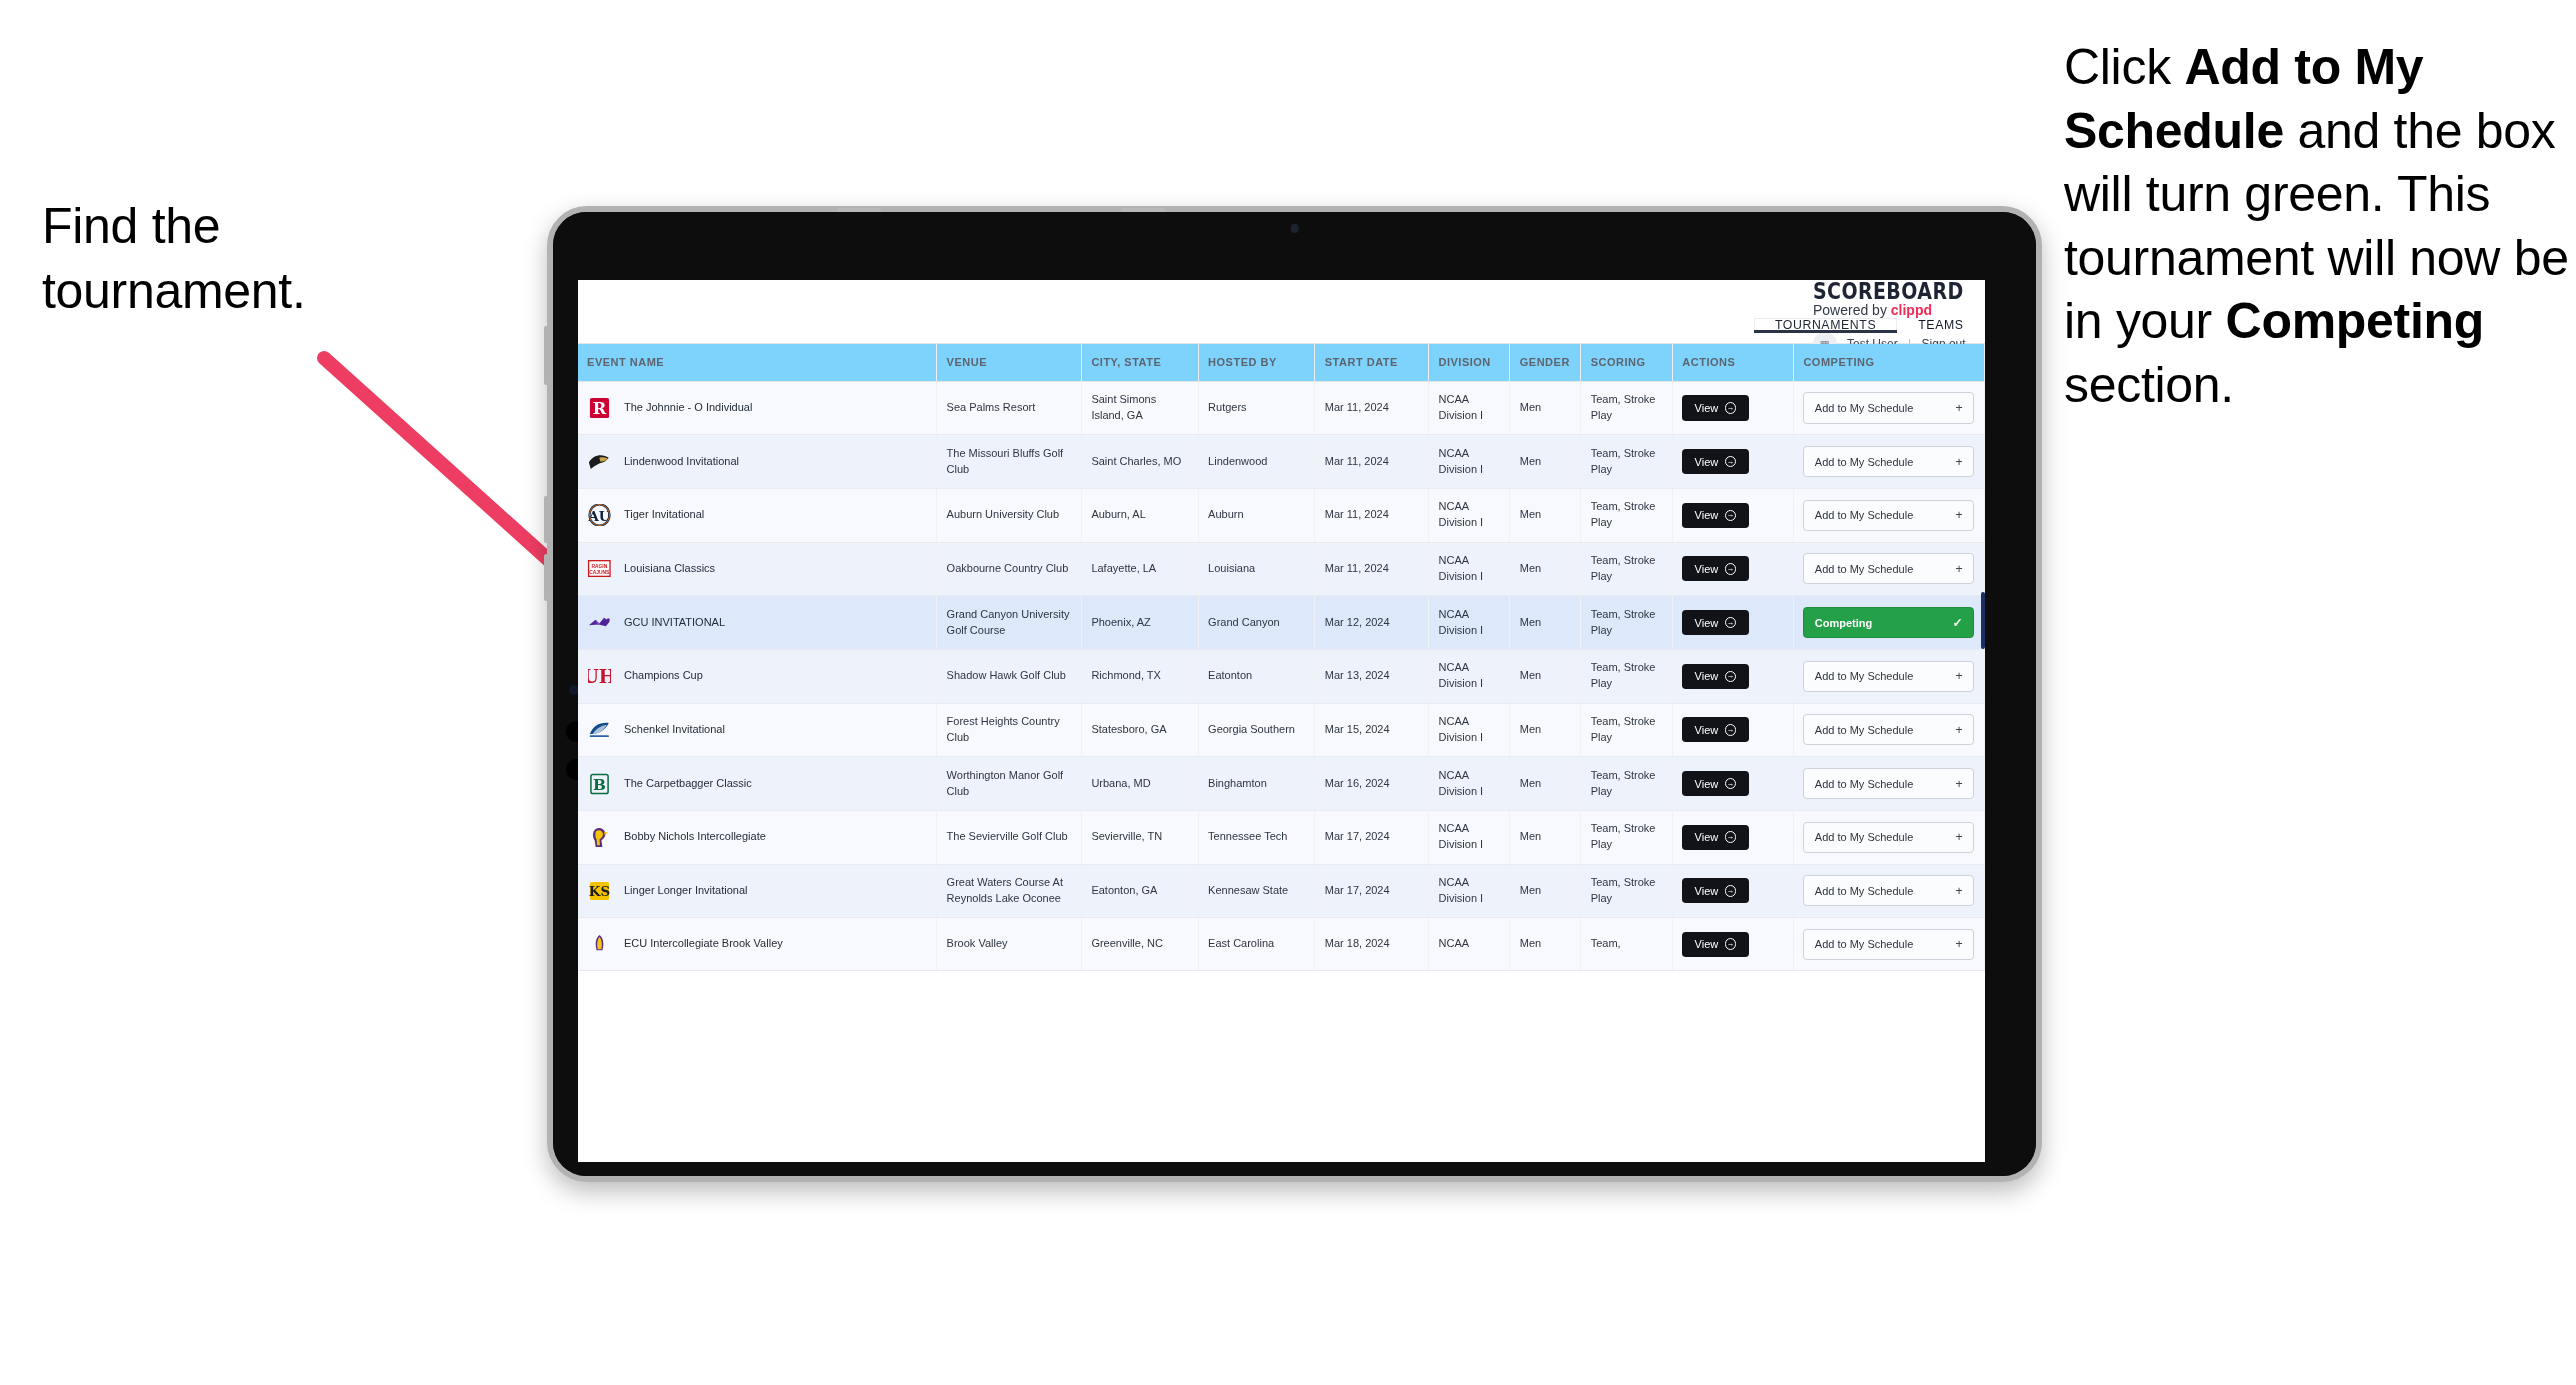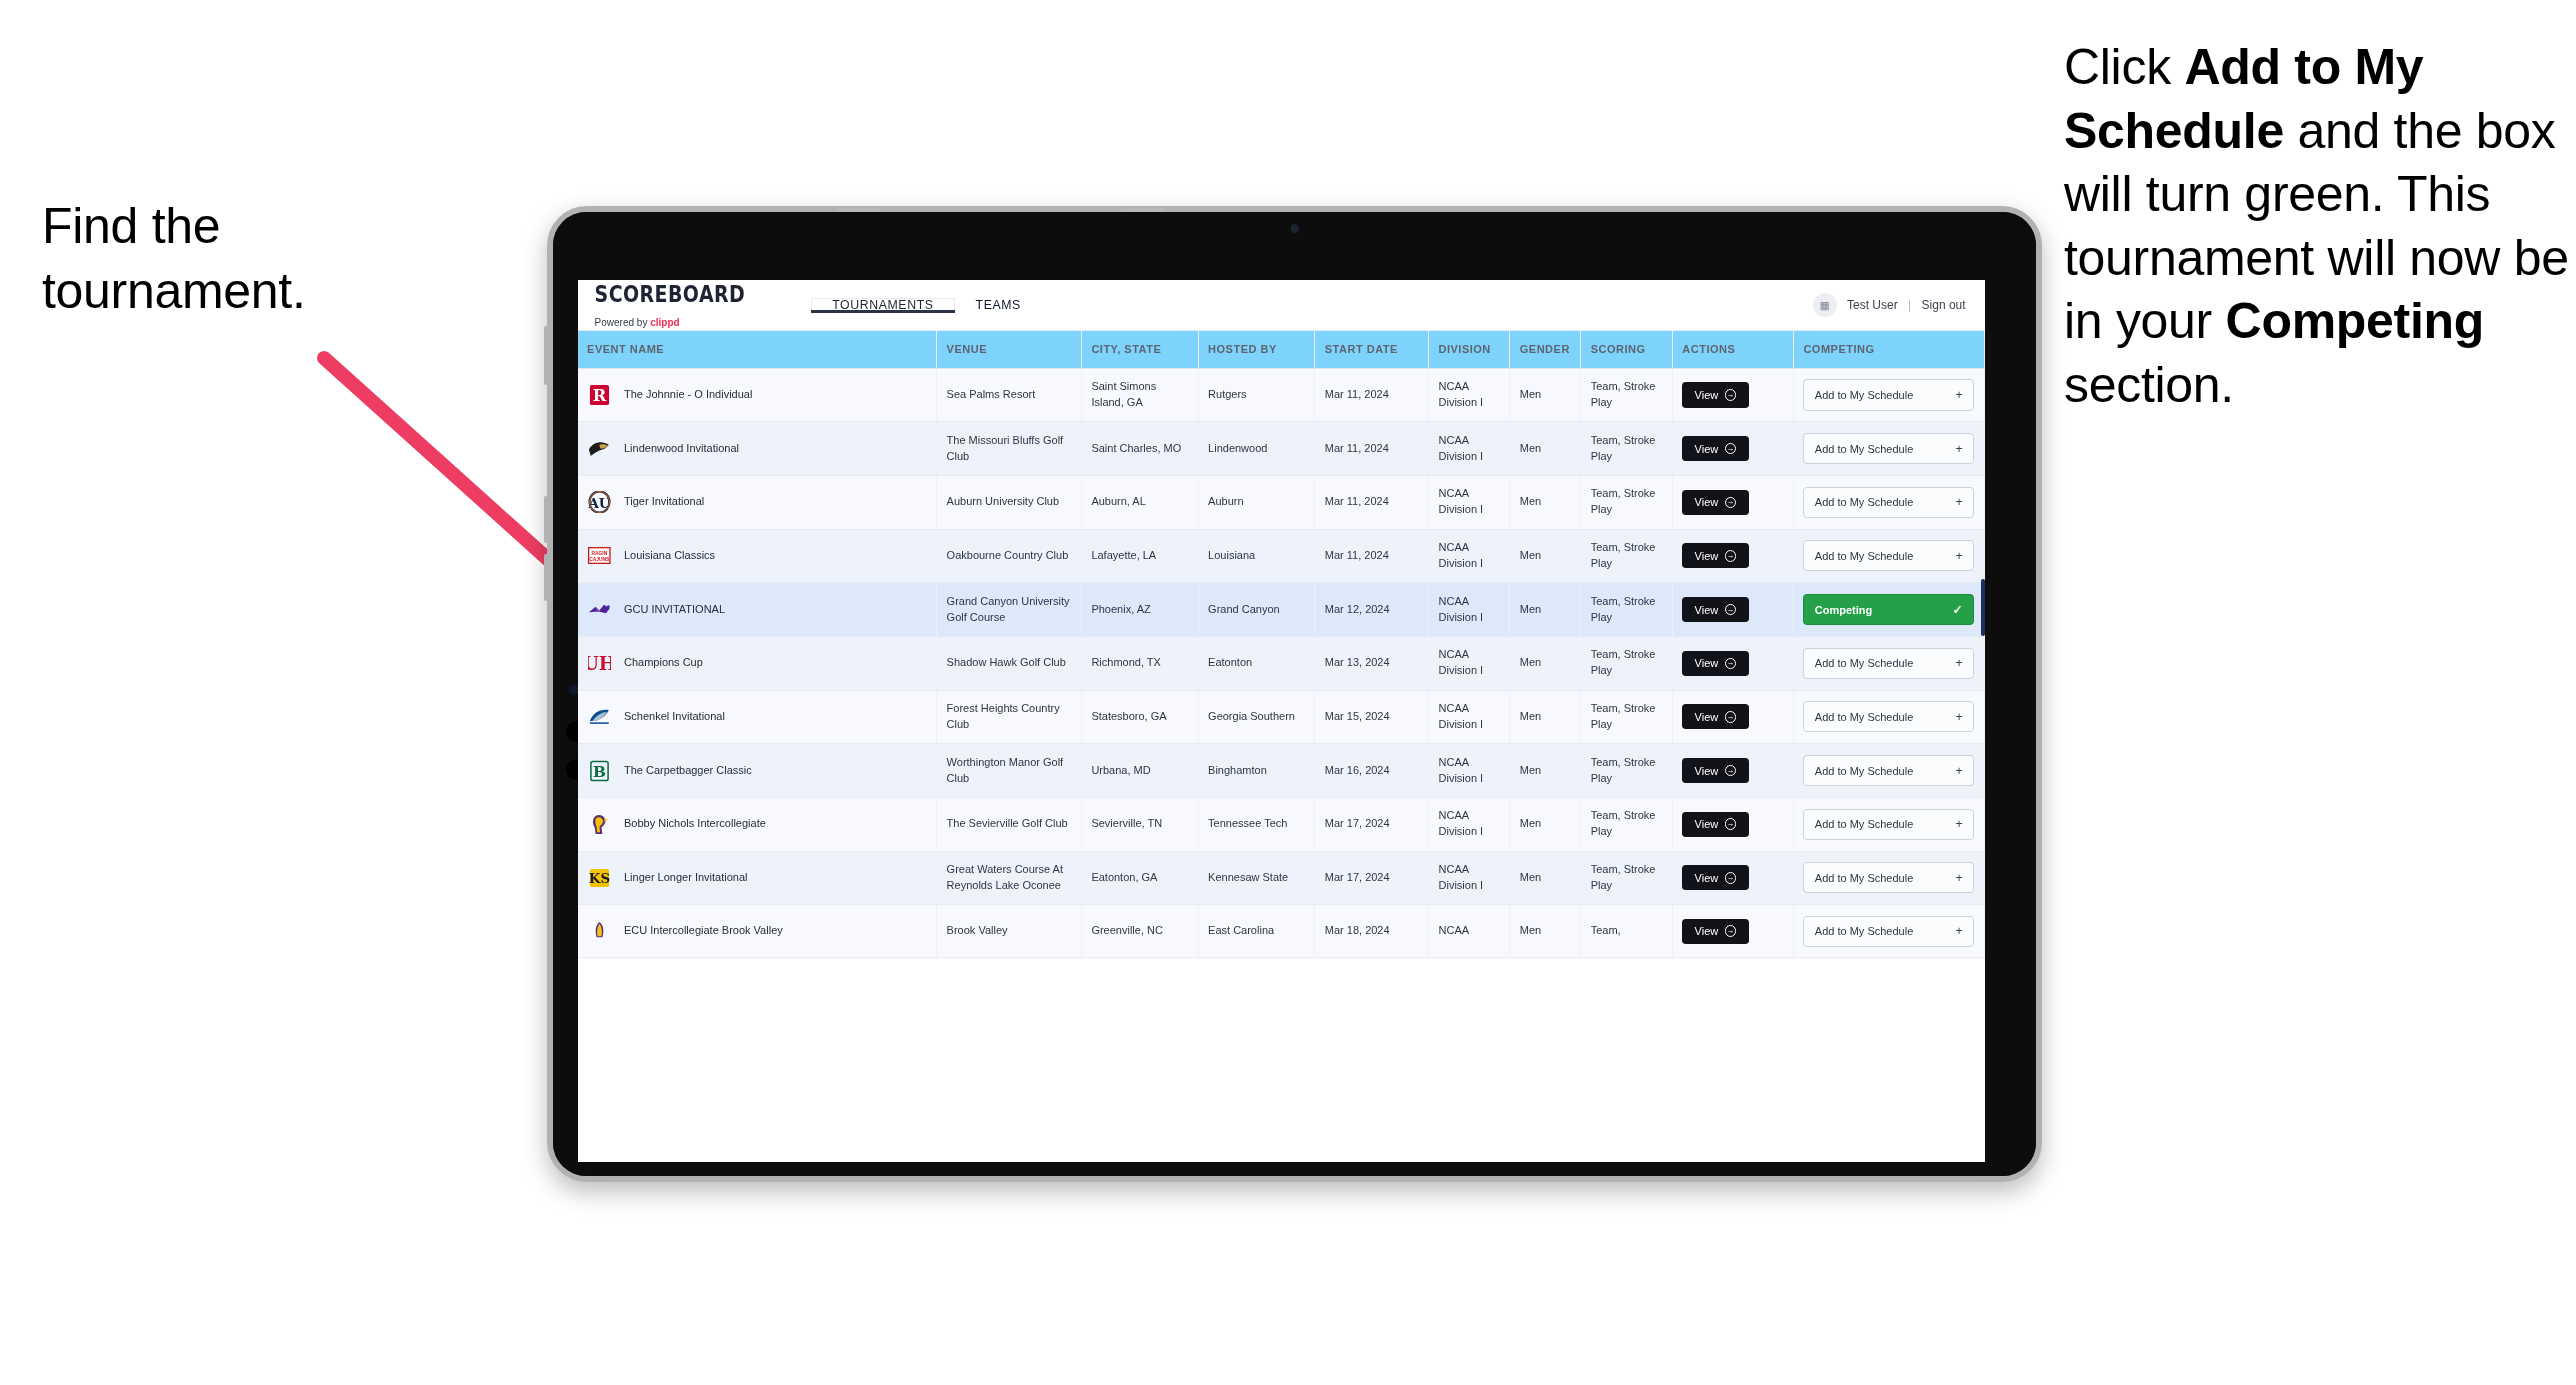--- a/index.html
+++ b/index.html
@@ -94,44 +94,45 @@
     position: absolute;
     left: 24.6px; top: 68px;
     width: 1407px; height: 882px;
     background: #ffffff;
     overflow: hidden;
   }
 
   
   .appbar {
     display: flex;
-    align-items: center;
-    height: 51px;
+    align-items: flex-end;
+    height: 64px;
     background: #ffffff;
     border-bottom: 0.9px solid #e4e6ea;
     position: relative;
+    flex-direction: column;
   }
   .brand {
     display: flex; flex-direction: column; justify-content: center;
     padding-left: 17px; padding-right: 21px;
     min-width: 148px;
   }
   .brand-title {
     font-family: "DejaVu Sans", sans-serif;
     font-weight: 700;
     font-size: 19px;
     letter-spacing: 0.4px;
     color: #1e2433;
     line-height: 1;
     transform: scaleY(1.18);
     transform-origin: left top;
   }
   .brand-sub {
-    margin-top: 15px;
-    font-size: 10px;
+    margin-top: 3px;
+    font-size: 14px;
     color: #333a47;
     white-space: nowrap;
   }
   .brand-sub .clippd { color: #ef2e57; font-weight: 700; }
 
   .navtabs { display: flex; align-items: stretch; }
   .navtab {
     display: flex; align-items: center;
     padding: 0 21px;
     font-size: 12.3px;

